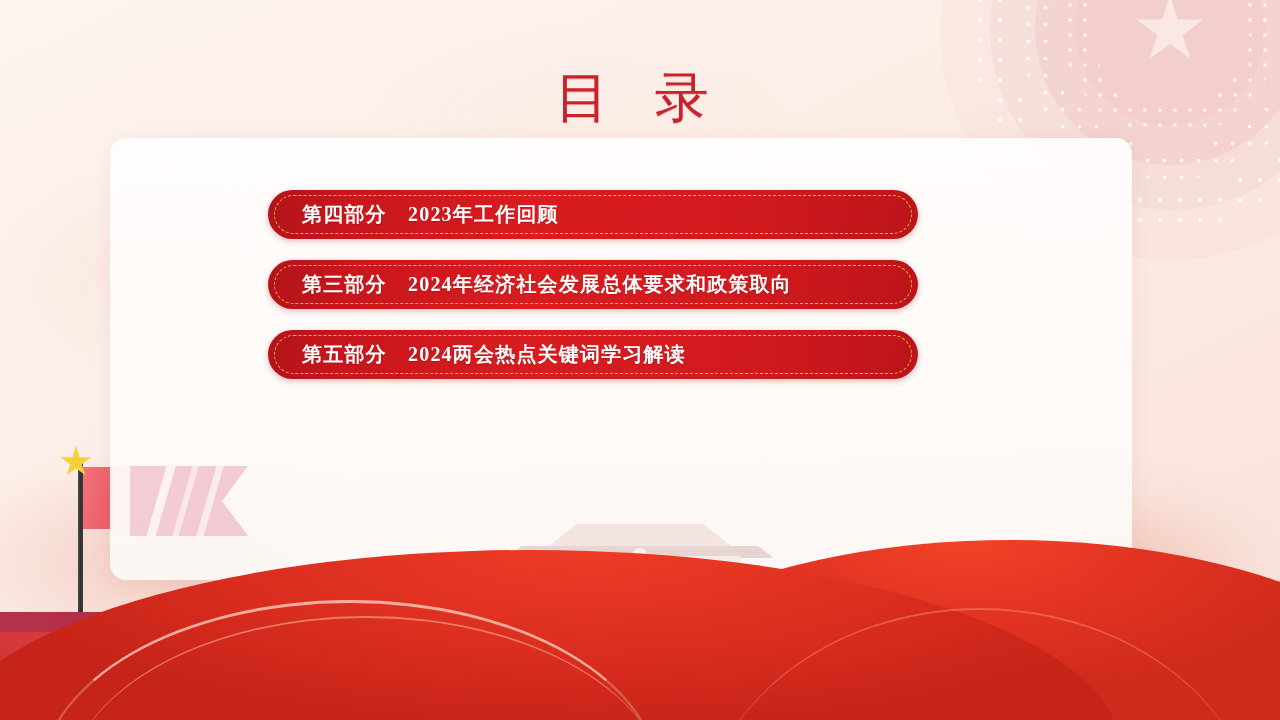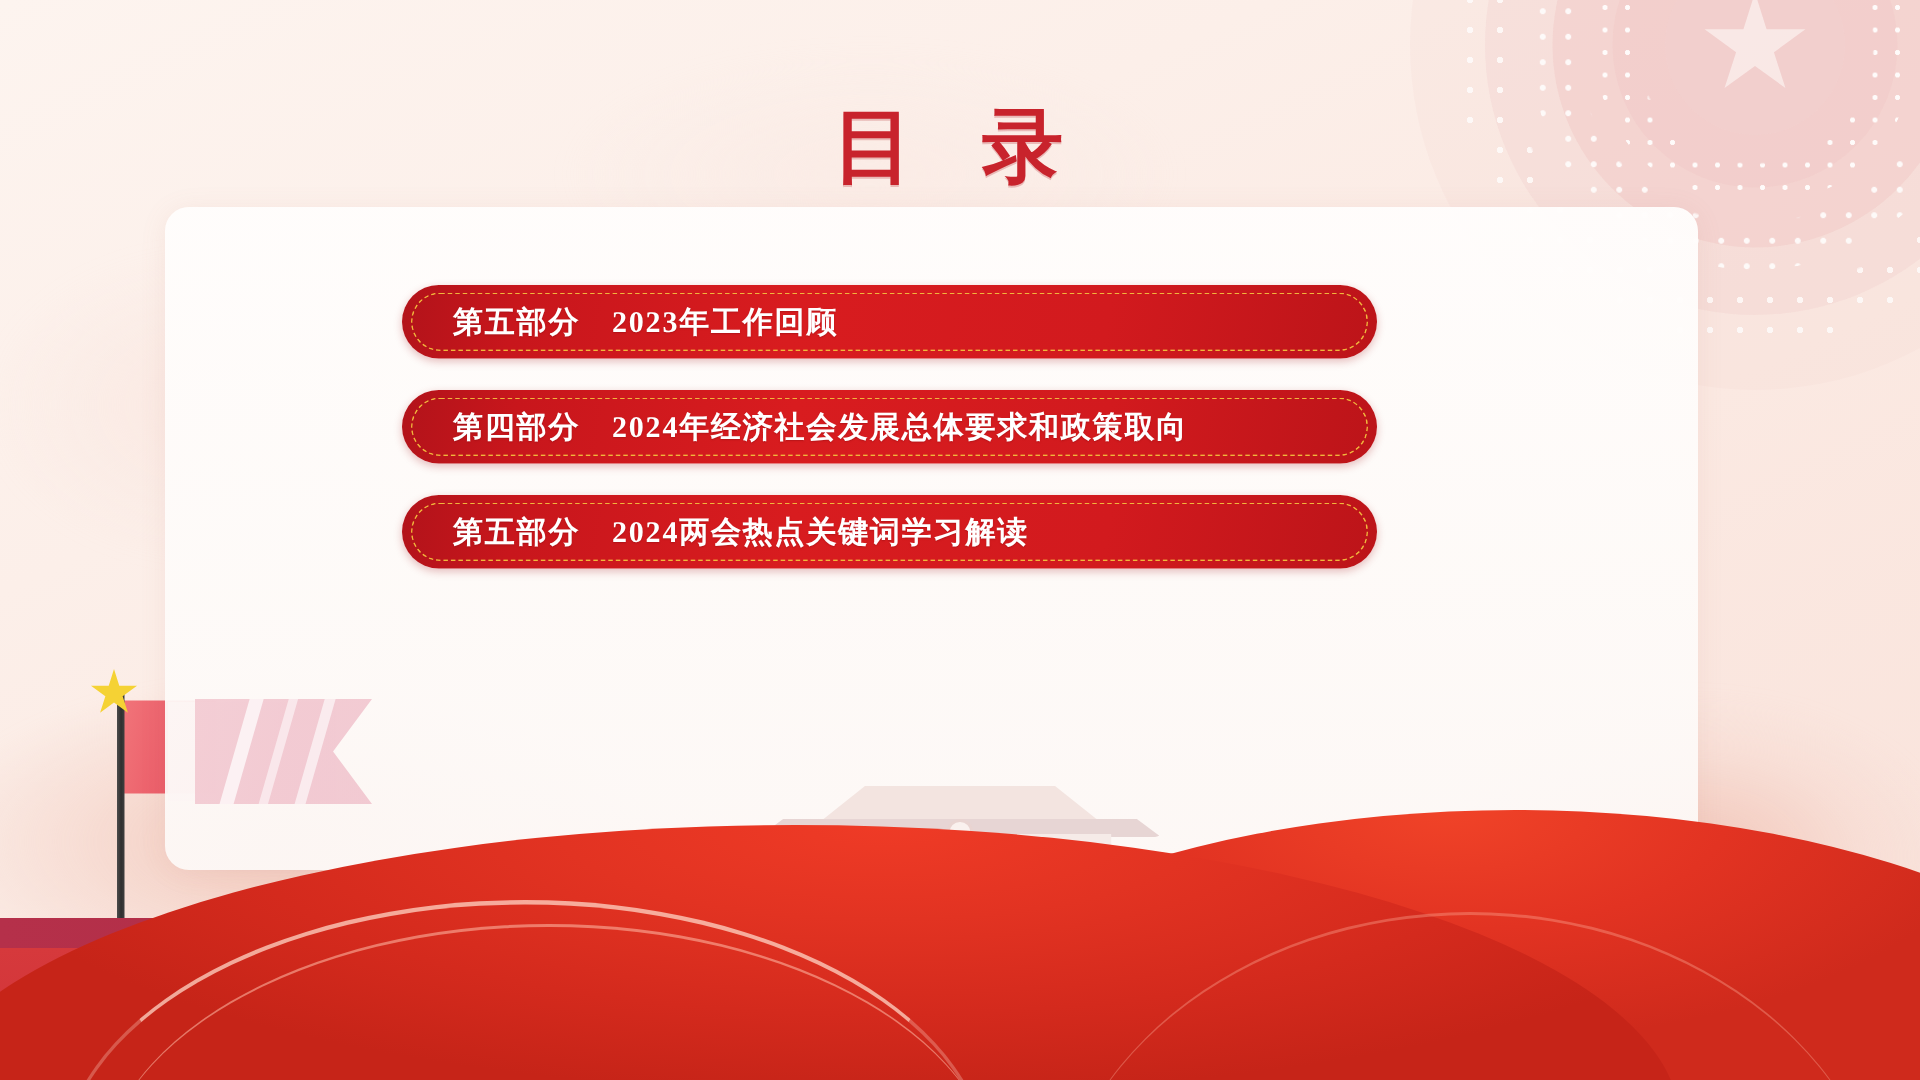--- a/index.html
+++ b/index.html
@@ -193,21 +193,21 @@
 
   
   .page-title {
     position: absolute;
     left: 0;
     top: 62px;
     width: 1280px;
     text-align: center;
     font-family: "Liberation Serif", "DejaVu Serif", serif;
     font-size: 54px;
-    font-weight: 700;
+    font-weight: 400;
     letter-spacing: 16px;
     color: #c8232c;
     text-shadow: 0 1px 0 rgba(180,30,38,.25);
   }
 
   
   .toc {
     position: absolute;
     left: 268px;
     top: 190px;
@@ -497,24 +497,24 @@
   <div class="card"></div>
 
   <div class="card-ribbon">
     <span class="streak s1"></span>
     <span class="streak s2"></span>
     <span class="streak s3"></span>
   </div>
 
   <div class="toc">
     <div class="toc-item">
-      <span class="toc-label">第五部分　2023年工作回顾</span>
+      <span class="toc-label">第四部分　2023年工作回顾</span>
     </div>
     <div class="toc-item">
-      <span class="toc-label">第四部分　2024年经济社会发展总体要求和政策取向</span>
+      <span class="toc-label">第三部分　2024年经济社会发展总体要求和政策取向</span>
     </div>
     <div class="toc-item">
       <span class="toc-label">第五部分　2024两会热点关键词学习解读</span>
     </div>
   </div>
 
   <div class="band-maroon"></div>
 
   <div class="tiananmen">
     <div class="tm-roof-top"></div>

